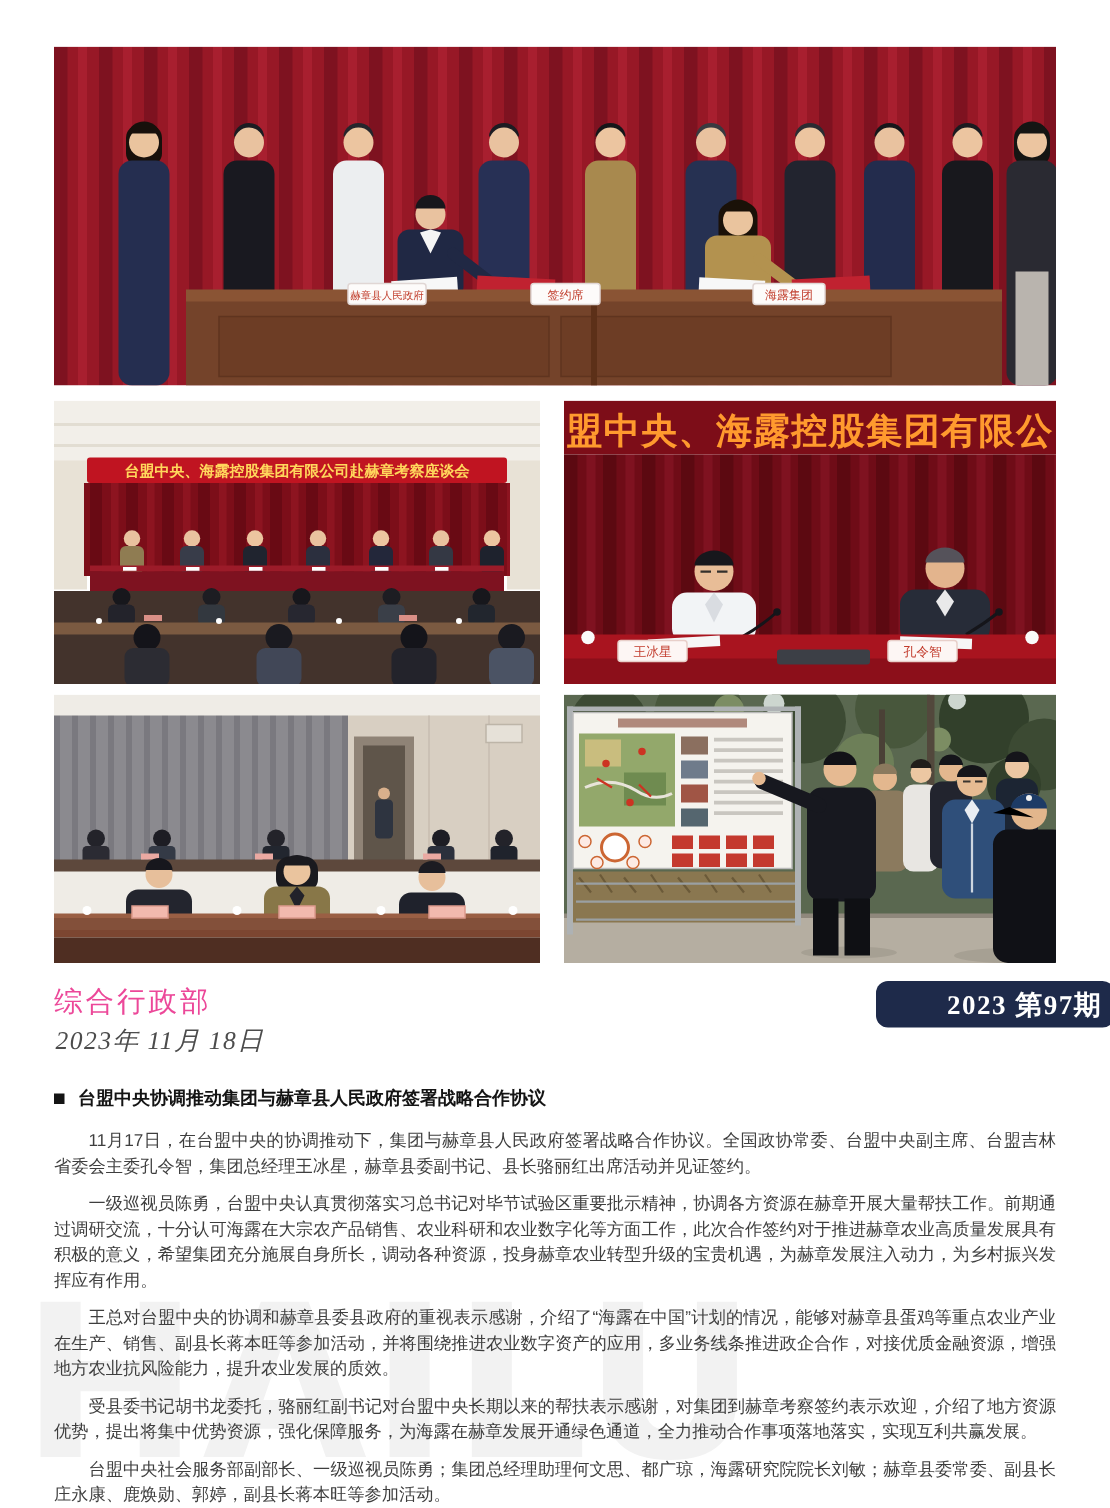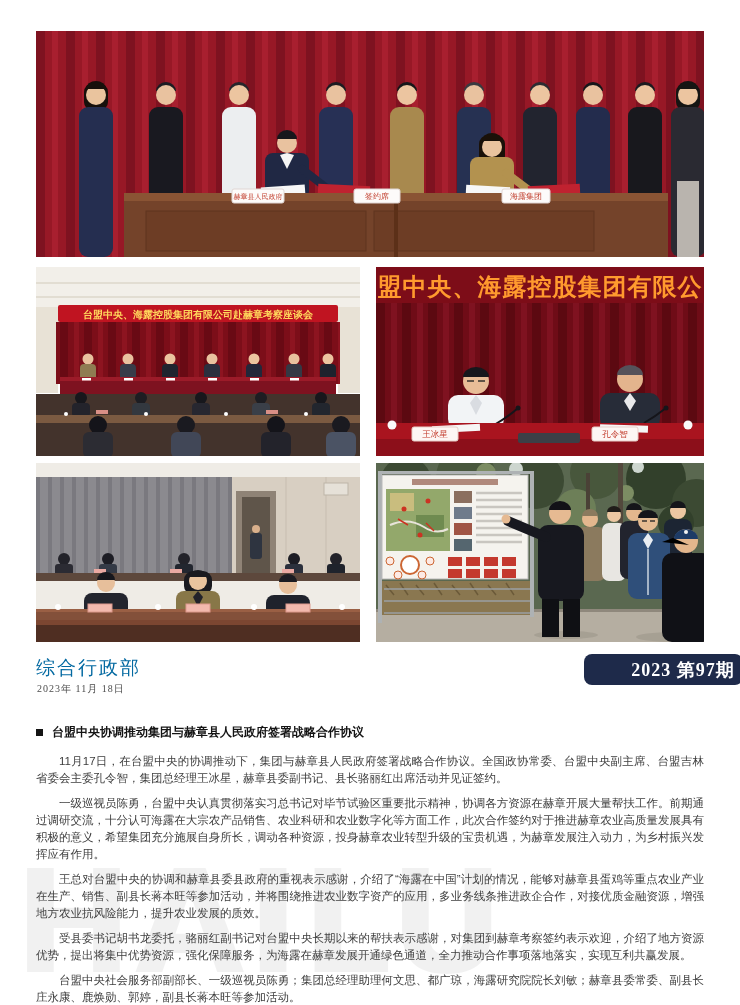--- a/index.html
+++ b/index.html
@@ -9,23 +9,23 @@
         line-height:1;letter-spacing:2px;color:#000;opacity:.05;z-index:0;
         font-family:"DejaVu Sans",sans-serif;white-space:nowrap;}
   figure{position:absolute;margin:0;overflow:hidden;z-index:1;}
   figure svg{display:block;}
   .ph-main{left:36px;top:31px;width:668px;height:281px;}
   .ph-ml{left:36px;top:267px;width:324px;height:237px;}
   .ph-mr{left:376px;top:267px;width:328px;height:189px;}
   .ph-bl{left:36px;top:463px;width:324px;height:179px;}
   .ph-br{left:376px;top:463px;width:328px;height:179px;}
   .dept{position:absolute;left:36px;top:655px;z-index:2;
-        font-family:"Liberation Serif",serif;font-size:19px;color:#0369a1;letter-spacing:2px;}
+        font-family:"Liberation Serif",serif;font-size:19px;color:#ec4899;letter-spacing:2px;}
   .date{position:absolute;left:37px;top:682px;z-index:2;
-        font-family:"Liberation Serif",serif;font-size:10px;color:#4c4c4c;letter-spacing:1px;}
+        font-family:"Liberation Serif",serif;font-size:17px;color:#4c4c4c;letter-spacing:1px;font-style:italic;}
   .issue-badge{position:absolute;left:584px;top:654px;width:120px;height:31px;z-index:2;
         background:#1e2a4a;border-radius:8px;color:#fff;display:flex;align-items:center;
         justify-content:center;font-family:"Liberation Serif",serif;font-size:18px;
         font-weight:bold;letter-spacing:1px;padding-left:39px;}
   .headline{position:absolute;left:36px;top:724px;width:668px;z-index:2;display:flex;
         align-items:center;gap:9px;font-size:12px;font-weight:bold;color:#141414;}
   .headline .bullet{width:7px;height:7px;background:#141414;flex:0 0 auto;}
   .body-text{position:absolute;left:36px;top:753px;width:668px;z-index:2;
         font-size:11.5px;line-height:17px;color:#3e3e3e;text-align:justify;}
   .body-text p{margin:0 0 8px 0;text-indent:2em;}

